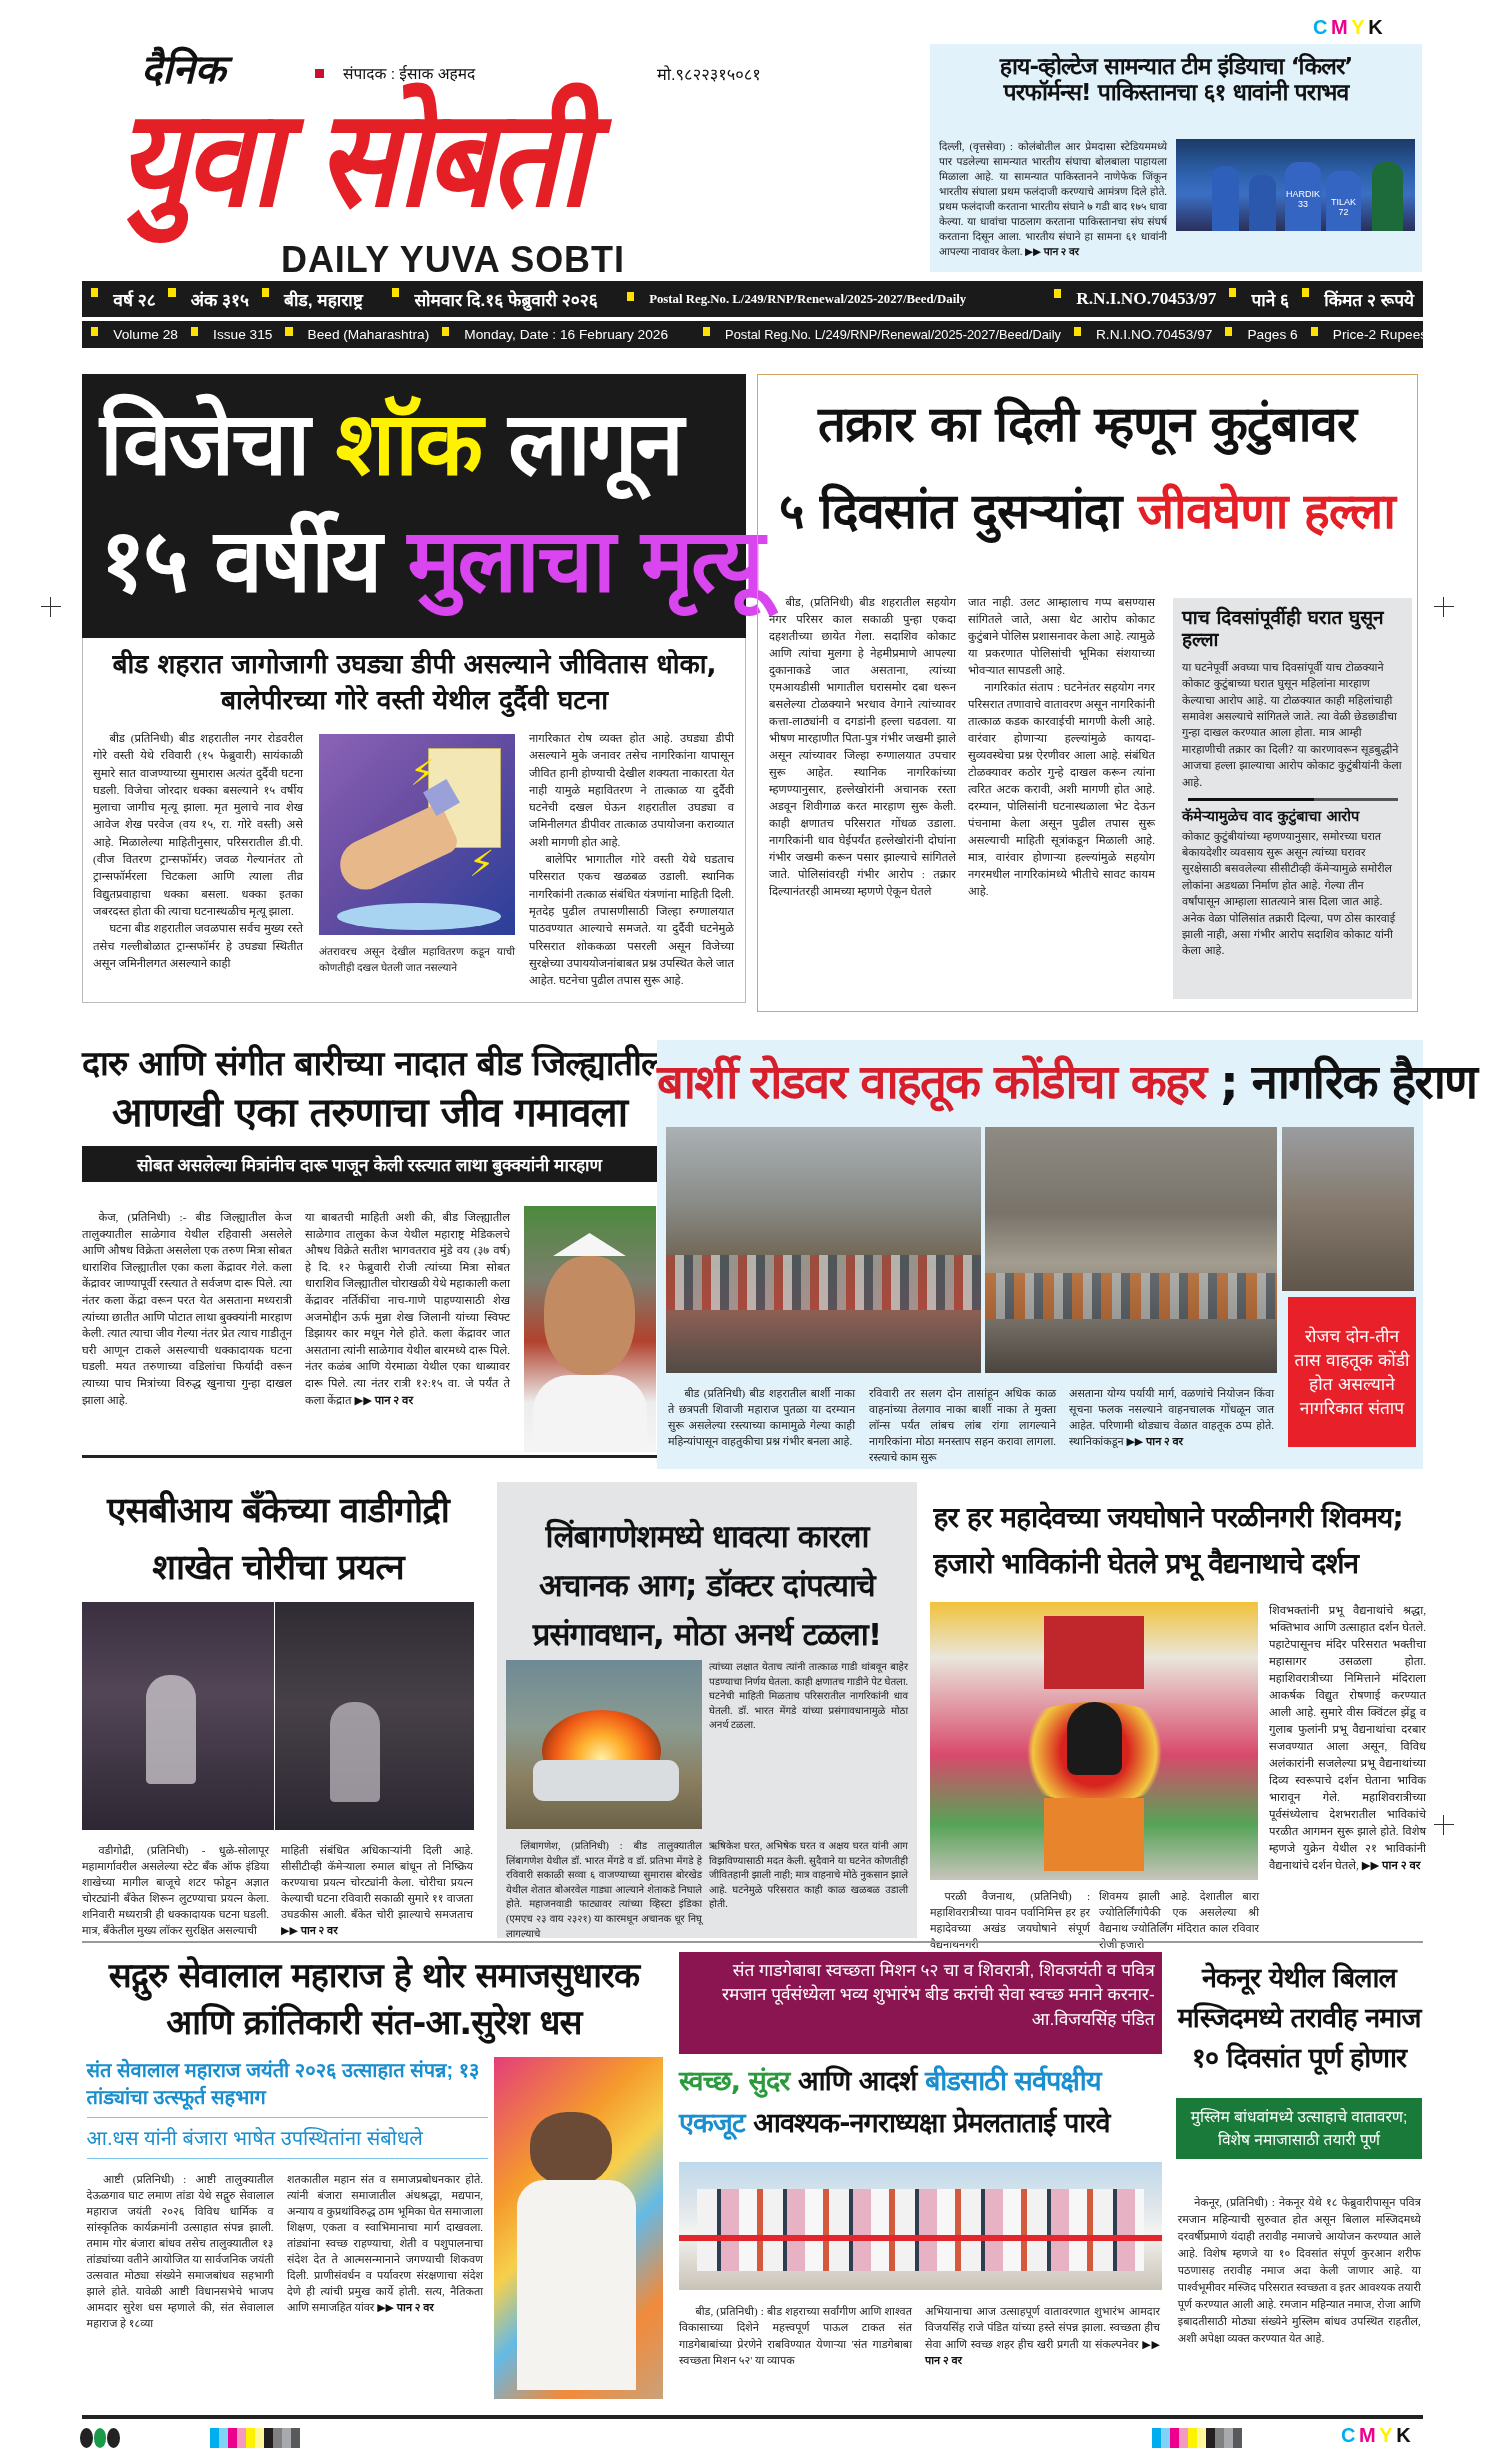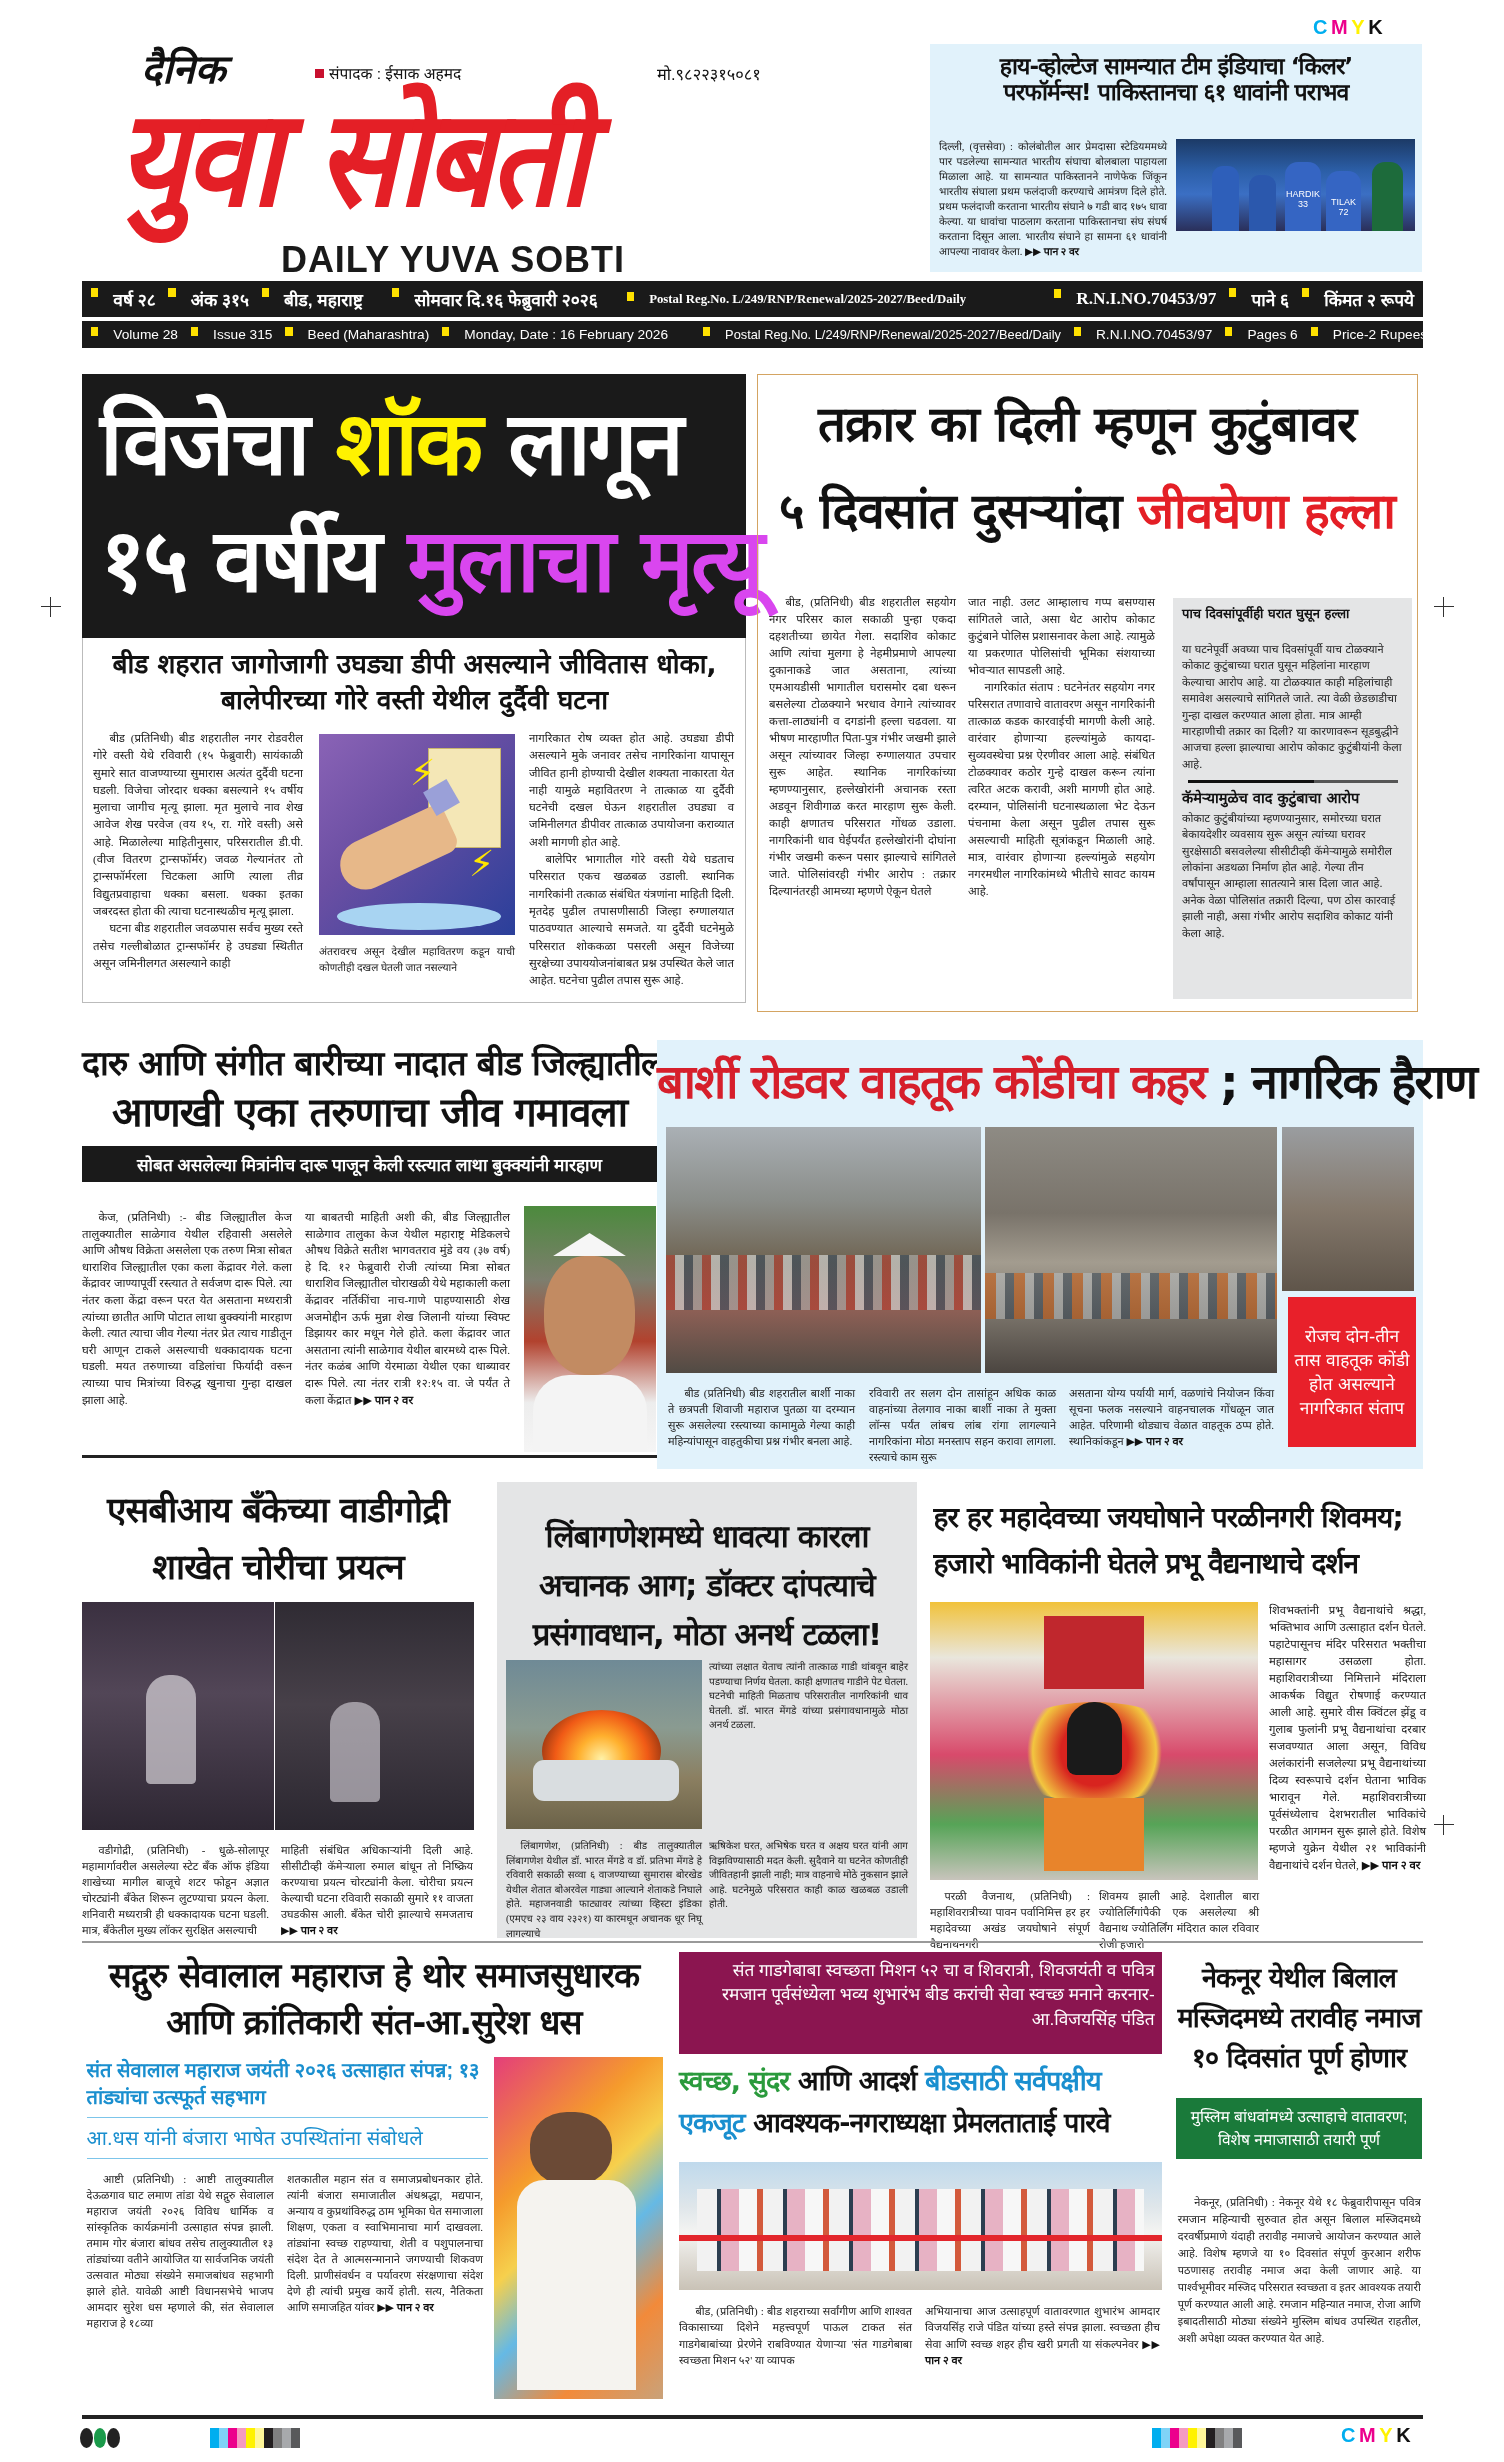--- a/index.html
+++ b/index.html
@@ -26,21 +26,21 @@
 </style>
 </head>
 <body>
 
 <div class="abs cmyk" style="left:1313px;top:16.4px">
   <span style="color:#00aeef">C</span><span style="color:#ec008c">M</span><span style="color:#fff200">Y</span><span style="color:#111">K</span>
 </div>
 
 <div class="abs" style="left:82px;top:46px;width:839px;height:233px">
   <div class="abs hdl" style="left:59px;top:0;font-size:40px;color:#111;font-style:italic">दैनिक</div>
-  <div class="abs" style="left:233px;top:16.4px;font-size:15.5px;display:flex;align-items:center;gap:5px">
+  <div class="abs" style="left:233px;top:16.4px;font-size:15.5px;display:flex;align-items:center;gap:19px">
     <span style="display:inline-block;width:9px;height:9px;background:#c8102e"></span>
     <span>संपादक : ईसाक अहमद</span>
   </div>
   <div class="abs" style="left:575px;top:16.4px;font-size:16.4px">मो.९८२२३१५०८१</div>
   <div class="abs" style="left:36px;top:36px;font-family:'DejaVu Sans',sans-serif;font-weight:bold;font-style:italic;font-size:120px;line-height:137px;color:#e41f26;letter-spacing:-3.6px;transform:scaleY(1.12);transform-origin:top left">युवा सोबती</div>
   <div class="abs" style="left:199px;top:193px;font-weight:bold;font-size:36px;color:#1a1a1a;letter-spacing:0.9px">DAILY YUVA SOBTI</div>
 </div>
 
 <div class="abs" style="left:930px;top:44px;width:492px;height:228px;background:#e1f2fb">
   <div class="hdl" style="text-align:center;font-size:23px;padding-top:9px;letter-spacing:-0.9px">हाय-व्होल्टेज सामन्यात टीम इंडियाचा ‘किलर’</div>
@@ -165,21 +165,21 @@
   <div class="hdl abs" style="left:0;width:658px;top:105px;text-align:center;font-size:49px;line-height:64px;letter-spacing:-0.9px;white-space:nowrap">
     <span>५ दिवसांत दुसऱ्यांदा</span>
     <span style="color:#e41f26">जीवघेणा हल्ला</span>
   </div>
   <div class="abs body-text" style="left:11px;top:219px;width:187px;font-size:11.4px;line-height:17px;text-indent:16.4px">बीड, (प्रतिनिधी) बीड शहरातील सहयोग नगर परिसर काल सकाळी पुन्हा एकदा दहशतीच्या छायेत गेला. सदाशिव कोकाट आणि त्यांचा मुलगा हे नेहमीप्रमाणे आपल्या दुकानाकडे जात असताना, त्यांच्या एमआयडीसी भागातील घरासमोर दबा धरून बसलेल्या टोळक्याने भरधाव वेगाने त्यांच्यावर कत्ता-लाठ्यांनी व दगडांनी हल्ला चढवला. या भीषण मारहाणीत पिता-पुत्र गंभीर जखमी झाले असून त्यांच्यावर जिल्हा रुग्णालयात उपचार सुरू आहेत. स्थानिक नागरिकांच्या म्हणण्यानुसार, हल्लेखोरांनी अचानक रस्ता अडवून शिवीगाळ करत मारहाण सुरू केली. काही क्षणातच परिसरात गोंधळ उडाला. नागरिकांनी धाव घेईपर्यंत हल्लेखोरांनी दोघांना गंभीर जखमी करून पसार झाल्याचे सांगितले जाते. पोलिसांवरही गंभीर आरोप : तक्रार दिल्यानंतरही आमच्या म्हणणे ऐकून घेतले</div>
   <div class="abs body-text" style="left:210px;top:219px;width:187px;font-size:11.4px;line-height:17px">
     <p>जात नाही. उलट आम्हालाच गप्प बसण्यास सांगितले जाते, असा थेट आरोप कोकाट कुटुंबाने पोलिस प्रशासनावर केला आहे. त्यामुळे या प्रकरणात पोलिसांची भूमिका संशयाच्या भोवऱ्यात सापडली आहे.</p>
     <p style="text-indent:16.4px">नागरिकांत संताप : घटनेनंतर सहयोग नगर परिसरात तणावाचे वातावरण असून नागरिकांनी तात्काळ कडक कारवाईची मागणी केली आहे. वारंवार होणाऱ्या हल्ल्यांमुळे कायदा-सुव्यवस्थेचा प्रश्न ऐरणीवर आला आहे. संबंधित टोळक्यावर कठोर गुन्हे दाखल करून त्यांना त्वरित अटक करावी, अशी मागणी होत आहे. दरम्यान, पोलिसांनी घटनास्थळाला भेट देऊन पंचनामा केला असून पुढील तपास सुरू असल्याची माहिती सूत्रांकडून मिळाली आहे. मात्र, वारंवार होणाऱ्या हल्ल्यांमुळे सहयोग नगरमधील नागरिकांमध्ये भीतीचे सावट कायम आहे.</p>
   </div>
   <div class="abs" style="left:415px;top:223px;width:239px;height:401px;background:#e4e5e6;padding:9px">
-    <div class="hdl" style="font-size:13px;margin-bottom:20px">पाच दिवसांपूर्वीही घरात घुसून हल्ला</div>
+    <div class="hdl" style="font-size:19px;margin-bottom:9px">पाच दिवसांपूर्वीही घरात घुसून हल्ला</div>
     <div class="body-text" style="font-family:'DejaVu Sans',sans-serif;font-size:11px;line-height:16.4px;text-align:left">या घटनेपूर्वी अवघ्या पाच दिवसांपूर्वी याच टोळक्याने कोकाट कुटुंबाच्या घरात घुसून महिलांना मारहाण केल्याचा आरोप आहे. या टोळक्यात काही महिलांचाही समावेश असल्याचे सांगितले जाते. त्या वेळी छेडछाडीचा गुन्हा दाखल करण्यात आला होता. मात्र आम्ही मारहाणीची तक्रार का दिली? या कारणावरून सूडबुद्धीने आजचा हल्ला झाल्याचा आरोप कोकाट कुटुंबीयांनी केला आहे.</div>
     <div style="height:2.7px;background:linear-gradient(90deg,#111 60%,#555 60%);margin:7.3px 5.5px"></div>
     <div class="hdl" style="font-size:14.6px;margin-bottom:3.6px">कॅमेऱ्यामुळेच वाद कुटुंबाचा आरोप</div>
     <div class="body-text" style="font-family:'DejaVu Sans',sans-serif;font-size:11px;line-height:16.4px;text-align:left">कोकाट कुटुंबीयांच्या म्हणण्यानुसार, समोरच्या घरात बेकायदेशीर व्यवसाय सुरू असून त्यांच्या घरावर सुरक्षेसाठी बसवलेल्या सीसीटीव्ही कॅमेऱ्यामुळे समोरील लोकांना अडथळा निर्माण होत आहे. गेल्या तीन वर्षांपासून आम्हाला सातत्याने त्रास दिला जात आहे. अनेक वेळा पोलिसांत तक्रारी दिल्या, पण ठोस कारवाई झाली नाही, असा गंभीर आरोप सदाशिव कोकाट यांनी केला आहे.</div>
   </div>
 </div>
 
 <div class="crop" style="left:41px;top:597px"></div>
 <div class="crop" style="left:1434px;top:597px"></div>
 <div class="crop" style="left:1434px;top:1815px"></div>

